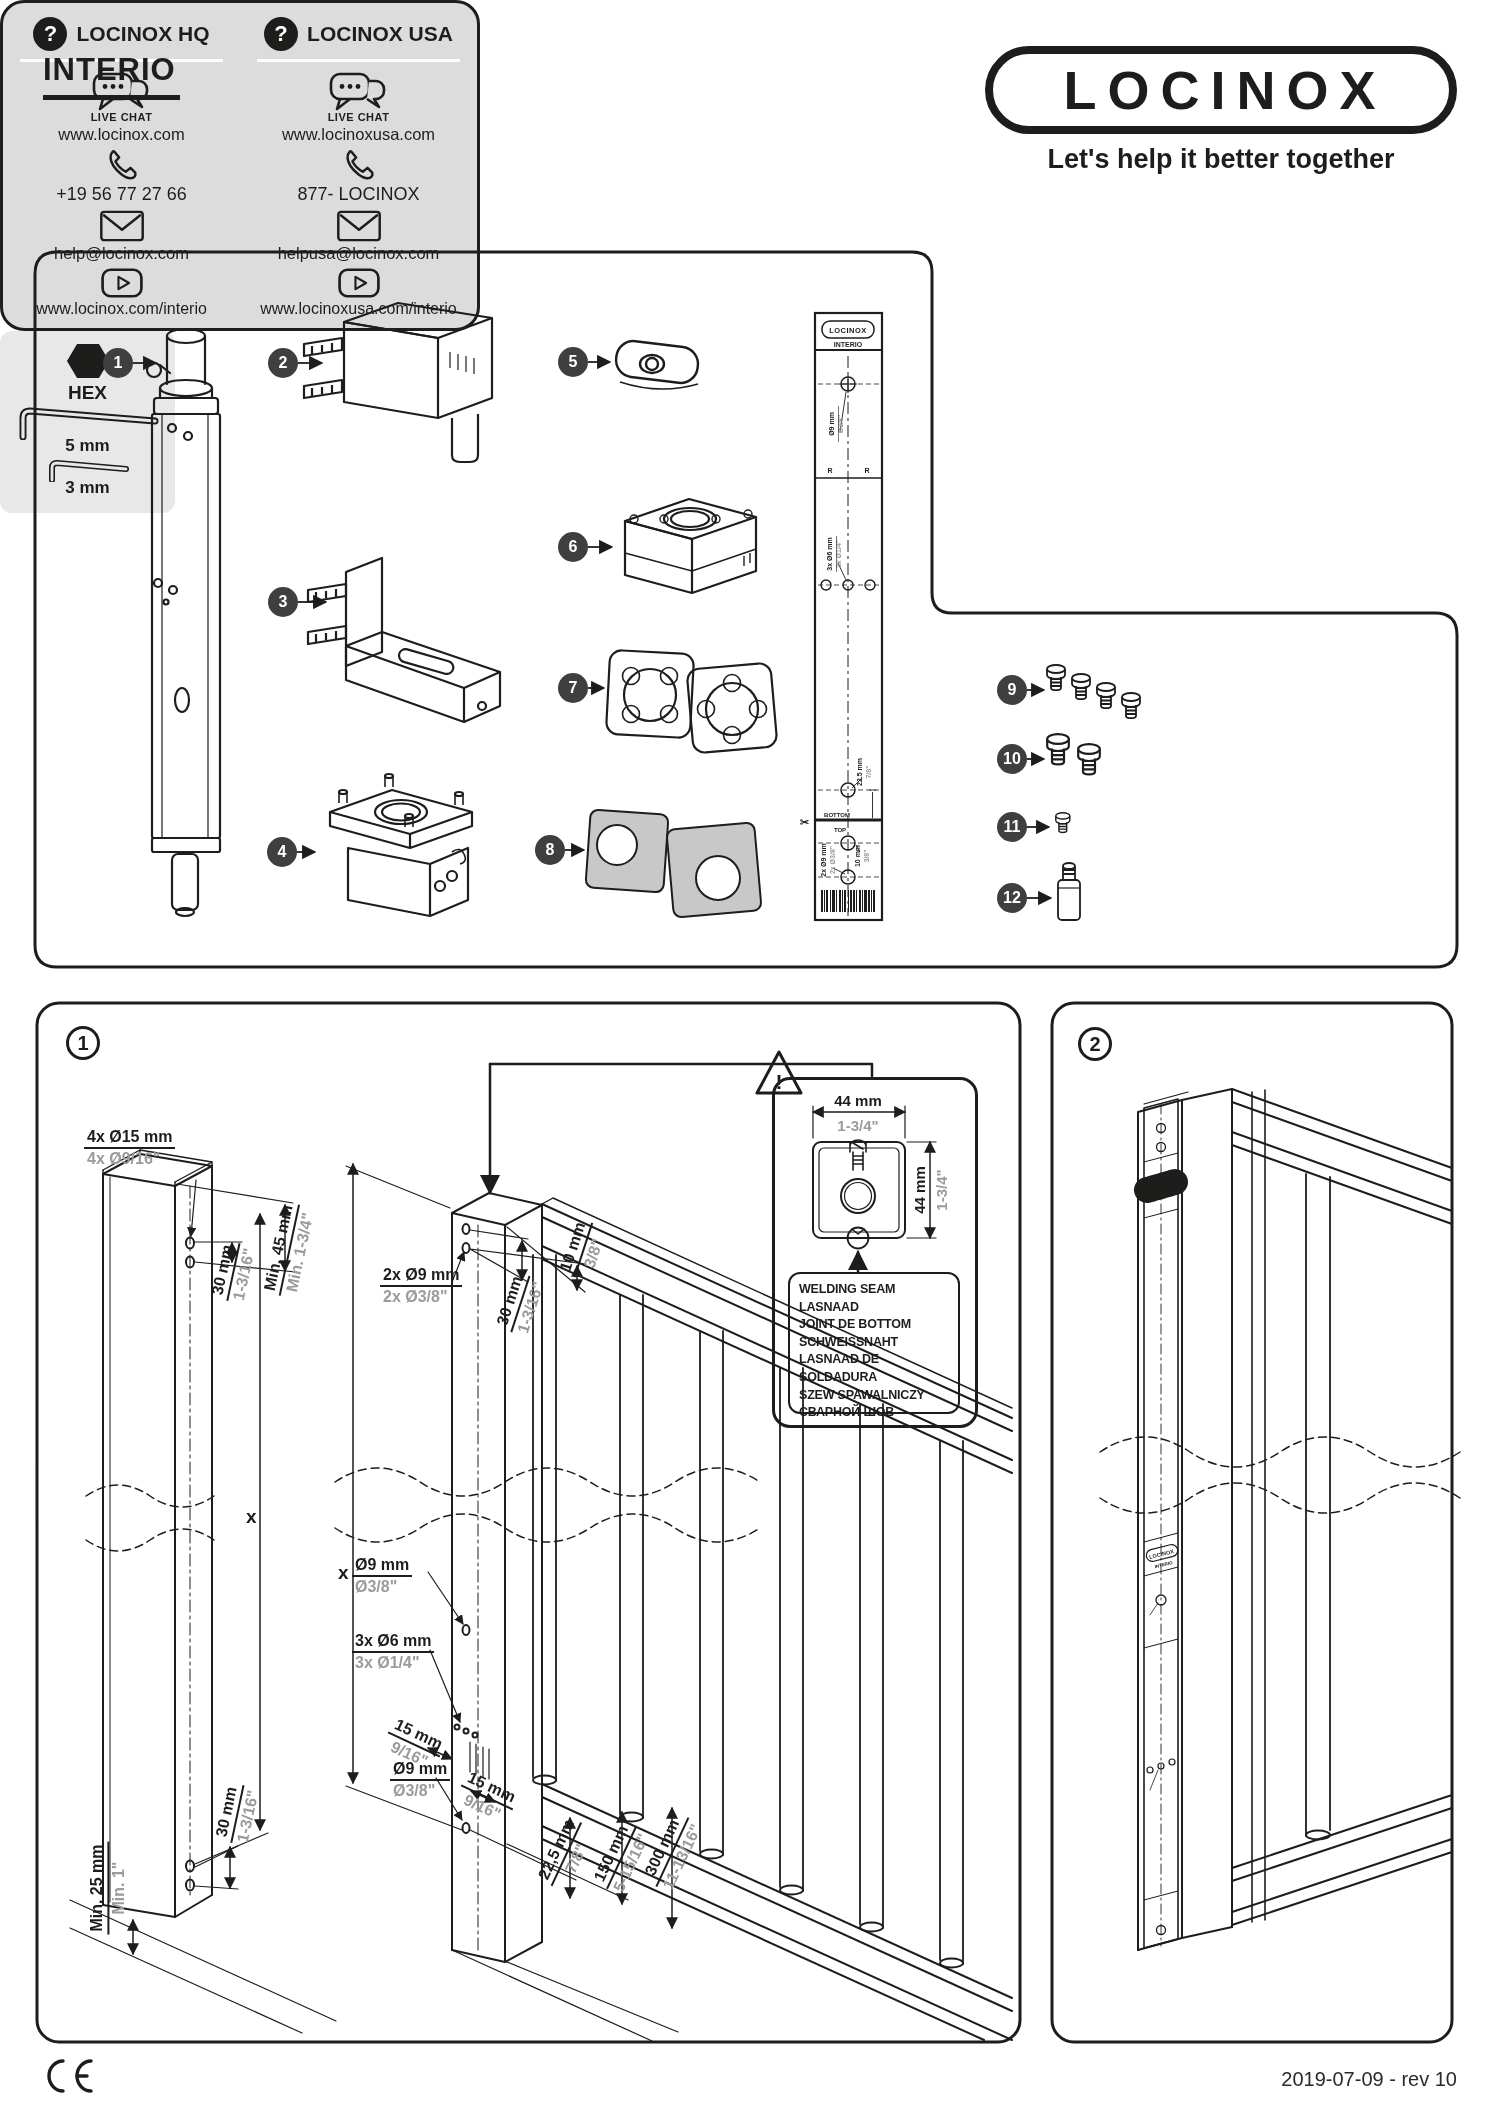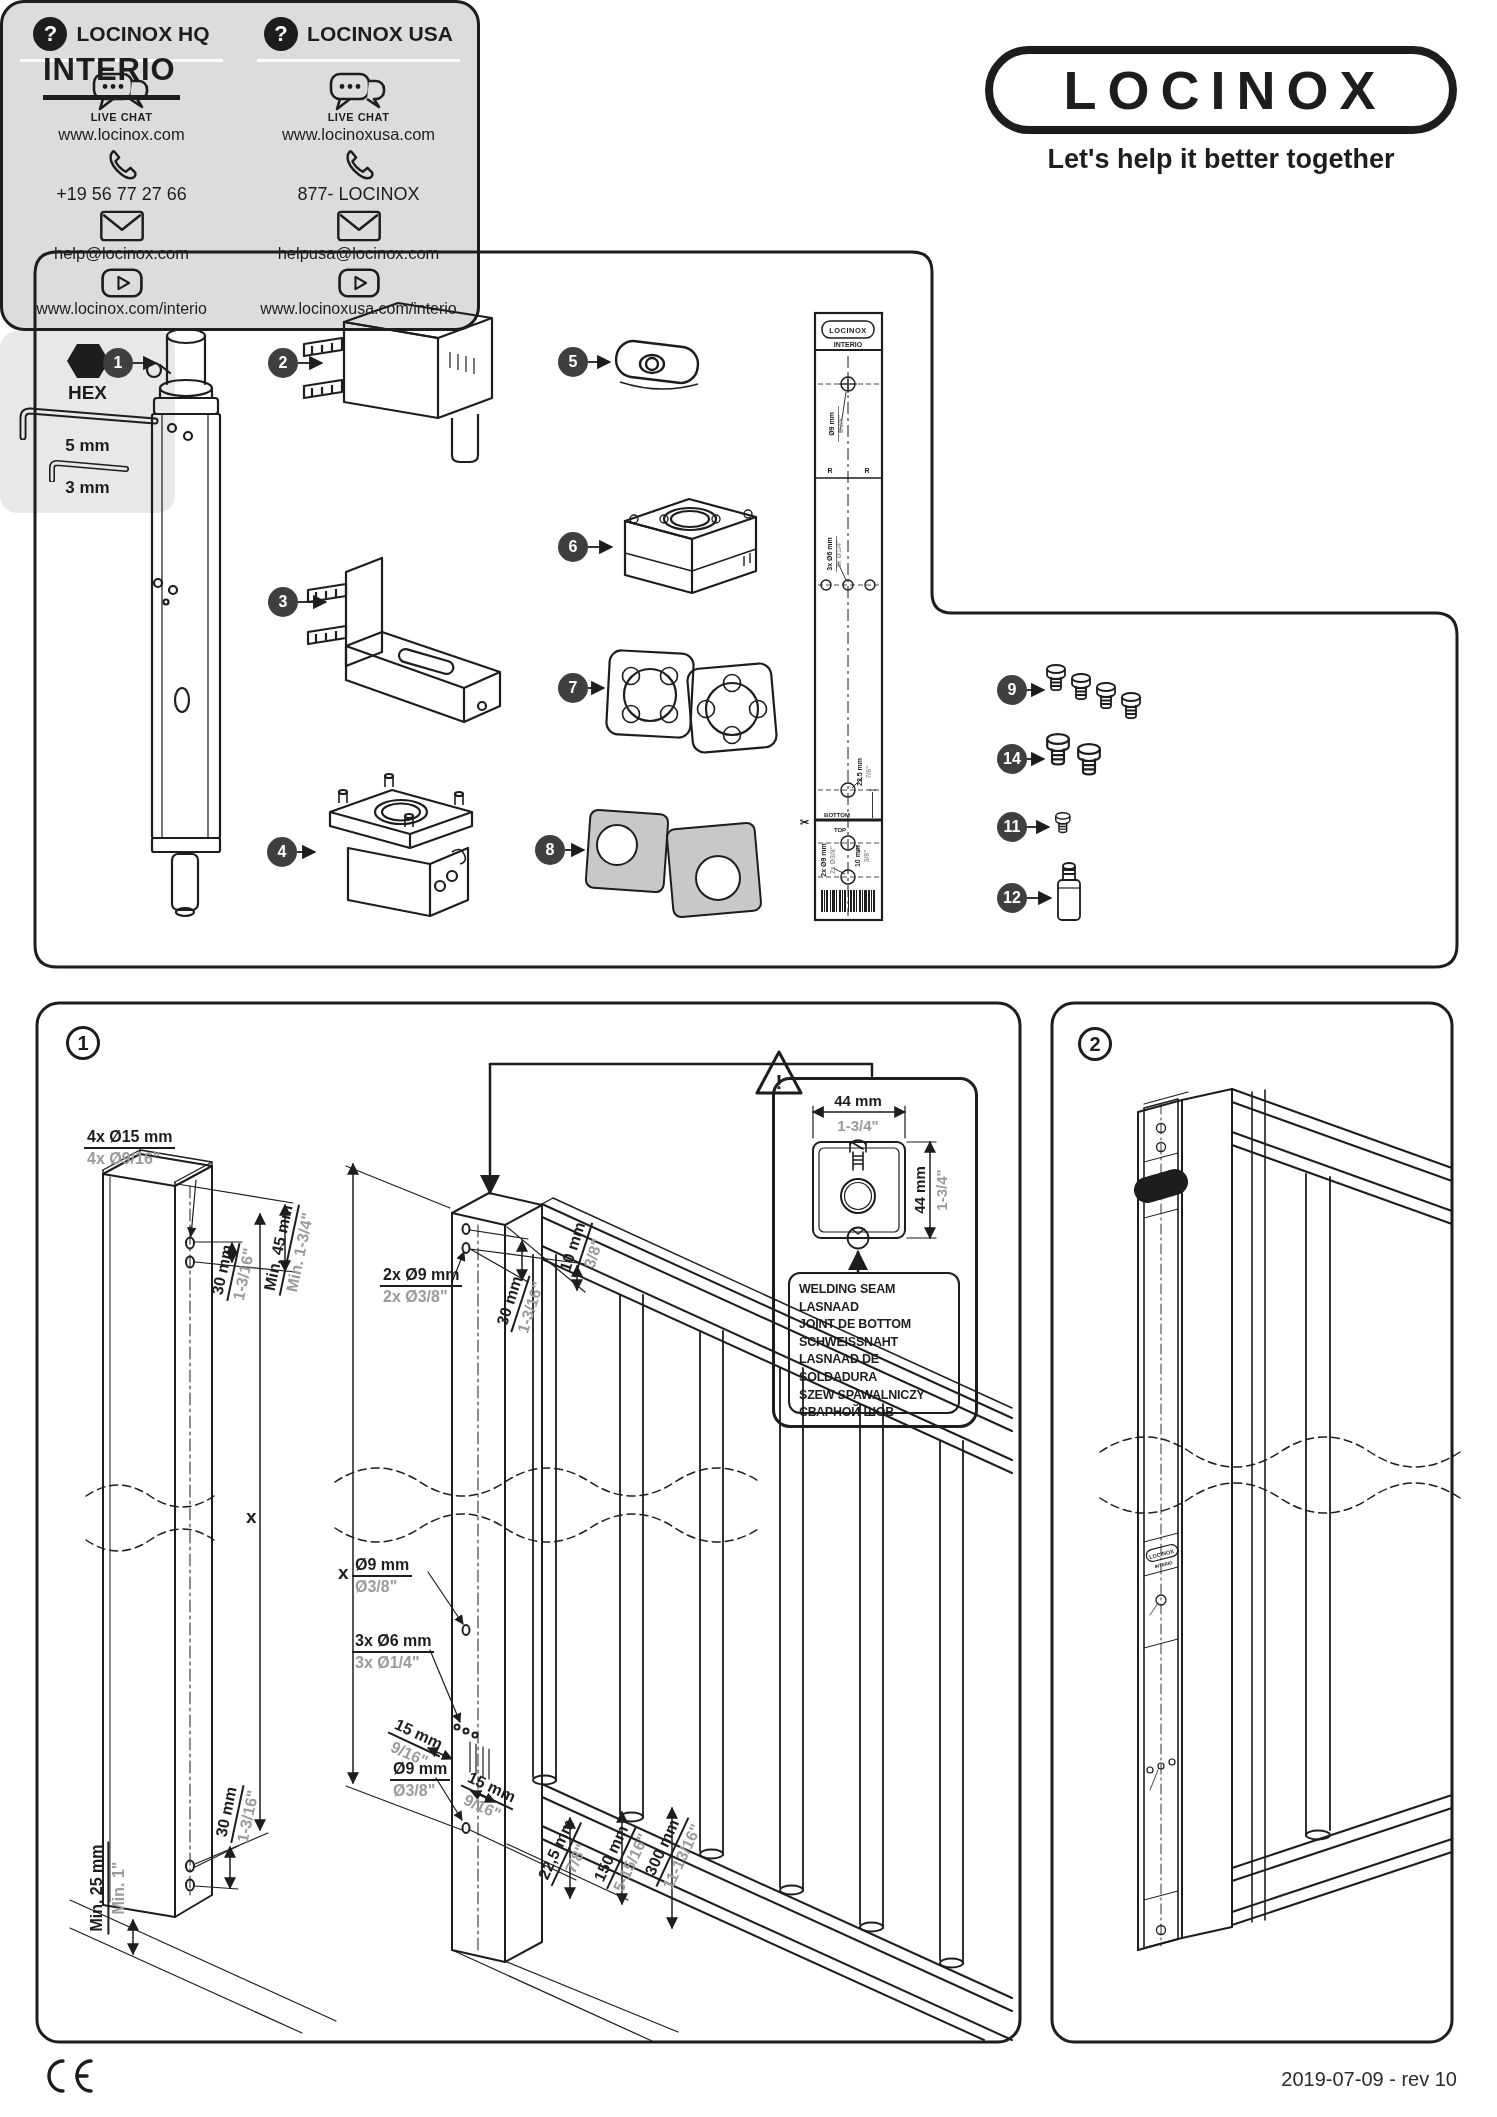--- a/index.html
+++ b/index.html
@@ -29,21 +29,21 @@
          font-size:22px;display:flex;align-items:center;justify-content:center}
   .ctitle{font-size:21px;font-weight:bold}
   .cdiv{width:86%;height:3px;background:#ffffff;margin:6px 0 4px}
   .clabel{font-size:11px;font-weight:bold;letter-spacing:.5px;margin-top:-2px}
   .curl{font-size:16.5px;margin-top:2px}
   .cphone{font-size:18px;margin-top:1px}
   .curl2{font-size:16px;margin-top:2px}
   .cicon{margin-top:5px}
 
   
-  .hexbox{left:1215px;top:732px;width:175px;height:182px;background:#e8e8e8;border-radius:18px;
+  .hexbox{left:1215px;top:732px;width:175px;height:182px;background:#e8e8e8;border-radius:12px;
           display:flex;flex-direction:column;align-items:center;z-index:5}
   .hexword{font-size:19px;font-weight:bold;margin-top:1px}
   .hsize{font-size:17px;font-weight:bold;margin-top:-4px}
 
   
   .plabel{width:30px;height:30px;border-radius:50%;background:#3f3f3f;color:#fff;font-size:16px;
           font-weight:bold;display:flex;align-items:center;justify-content:center;z-index:5}
   
   .flabel{width:34px;height:34px;border-radius:50%;background:#fff;border:3.5px solid #1d1d1b;color:#1d1d1b;
           font-size:20px;font-weight:bold;display:flex;align-items:center;justify-content:center;z-index:5}
@@ -505,21 +505,21 @@
 
   <div class="abs plabel" style="left:103px;top:348px">1</div>
   <div class="abs plabel" style="left:268px;top:348px">2</div>
   <div class="abs plabel" style="left:268px;top:587px">3</div>
   <div class="abs plabel" style="left:267px;top:837px">4</div>
   <div class="abs plabel" style="left:558px;top:347px">5</div>
   <div class="abs plabel" style="left:558px;top:532px">6</div>
   <div class="abs plabel" style="left:558px;top:673px">7</div>
   <div class="abs plabel" style="left:535px;top:835px">8</div>
   <div class="abs plabel" style="left:997px;top:675px">9</div>
-  <div class="abs plabel" style="left:997px;top:744px">14</div>
+  <div class="abs plabel" style="left:997px;top:744px">10</div>
   <div class="abs plabel" style="left:997px;top:812px">11</div>
   <div class="abs plabel" style="left:997px;top:883px">12</div>
 
   <div class="abs flabel" style="left:66px;top:1026px">1</div>
   <div class="abs flabel" style="left:1078px;top:1027px">2</div>
 
   <div class="abs detailbox"></div>
   <div class="abs weldbox">
     <div>WELDING SEAM</div>
     <div>LASNAAD</div>

